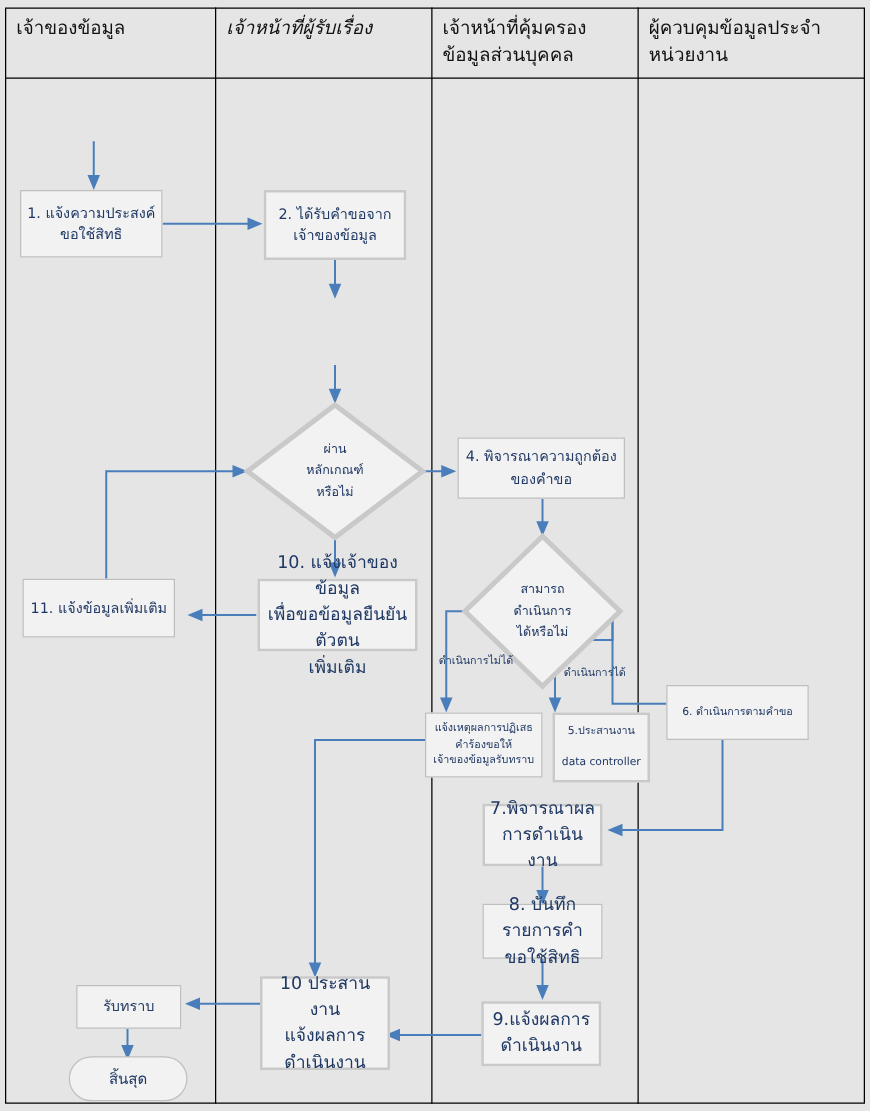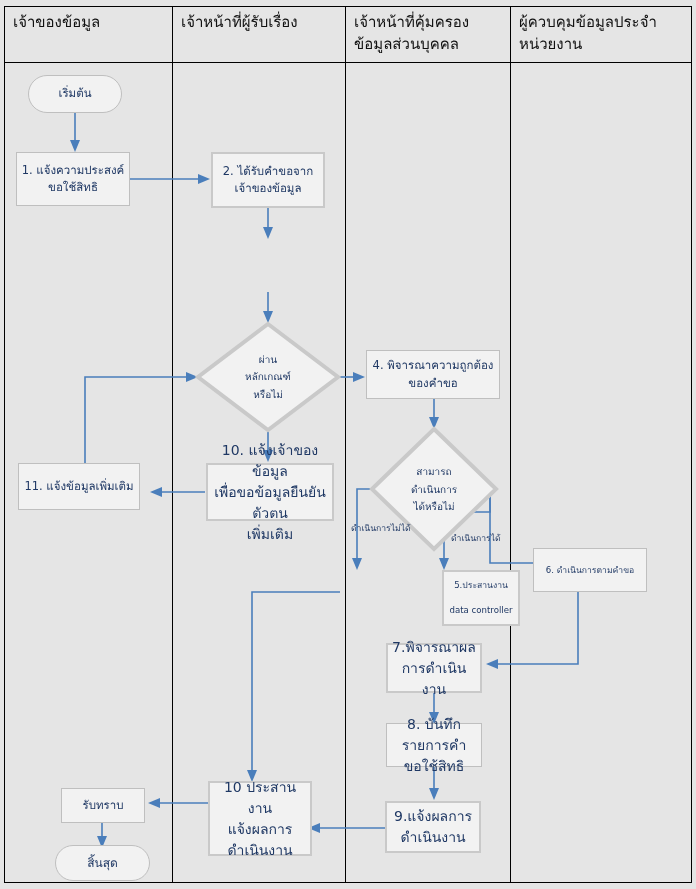--- a/index.html
+++ b/index.html
@@ -45,21 +45,21 @@
 
 <div id="page">
 
   <div class="frame"></div>
   <div class="hline" style="top:62px;"></div>
   <div class="vline" style="left:172px;"></div>
   <div class="vline" style="left:345px;"></div>
   <div class="vline" style="left:510px;"></div>
 
   <div class="lane-head" style="left:5px;top:7px;width:167px;height:55px;">เจ้าของข้อมูล</div>
-  <div class="lane-head" style="left:173px;top:7px;width:172px;height:55px;">เจ้าหน้าที่ผู้รับเรื่อง</div>
+  <div class="lane-head" style="left:173px;top:7px;width:172px;height:55px;font-style:italic;">เจ้าหน้าที่ผู้รับเรื่อง</div>
   <div class="lane-head" style="left:346px;top:7px;width:164px;height:55px;">เจ้าหน้าที่คุ้มครองข้อมูลส่วนบุคคล</div>
   <div class="lane-head" style="left:511px;top:7px;width:180px;height:55px;">ผู้ควบคุมข้อมูลประจำหน่วยงาน</div>
 
   <svg class="conn">
 
     <path class="edge" d="M75,113 L75,142"></path>
     <polygon class="edgehead" points="75,152 70,140 80,140"></polygon>
 
     <path class="edge" d="M130,179 L200,179"></path>
     <polygon class="edgehead" points="210,179 198,174 198,184"></polygon>
@@ -109,23 +109,20 @@
     <path class="edge" d="M340,592 L252,592 L252,772"></path>
     <polygon class="edgehead" points="252,782 247,770 257,770"></polygon>
 
     <path class="edge" d="M208,803 L158,803"></path>
     <polygon class="edgehead" points="148,803 160,798 160,808"></polygon>
 
     <path class="edge" d="M102,823 L102,838"></path>
     <polygon class="edgehead" points="102,848 97,836 107,836"></polygon>
   </svg>
 
-  <div class="node term" style="left:28px;top:75px;width:94px;height:38px;">
-    <span class="t fs11">เริ่มต้น</span>
-  </div>
 
   <div class="node proc" style="left:16px;top:152px;width:114px;height:54px;">
     <span class="t fs11">
       <span>1. แจ้งความประสงค์</span><br>
       <span>ขอใช้สิทธิ</span>
     </span>
   </div>
 
   <div class="node proc thick" style="left:211px;top:152px;width:114px;height:56px;">
     <span class="t fs11">
@@ -172,20 +169,27 @@
     <div class="dt">
       <span>สามารถ</span>
       <span>ดำเนินการ</span>
       <span>ได้หรือไม่</span>
     </div>
   </div>
 
   <div class="elabel" style="left:351px;top:521px;">ดำเนินการไม่ได้</div>
   <div class="elabel" style="left:451px;top:531px;">ดำเนินการได้</div>
 
+  <div class="node proc" style="left:340px;top:570px;width:94px;height:52px;">
+    <span class="t fs9">
+      <span>แจ้งเหตุผลการปฏิเสธ</span><br>
+      <span>คำร้องขอให้</span><br>
+      <span>เจ้าของข้อมูลรับทราบ</span>
+    </span>
+  </div>
 
   <div class="node proc thick" style="left:442px;top:570px;width:78px;height:56px;">
     <span class="t fs9">
       <span>5.ประสานงาน</span><br><br>
       <span>data controller</span>
     </span>
   </div>
 
   <div class="node proc" style="left:533px;top:548px;width:114px;height:44px;">
     <span class="t fs9">6. ดำเนินการตามคำขอ</span>

